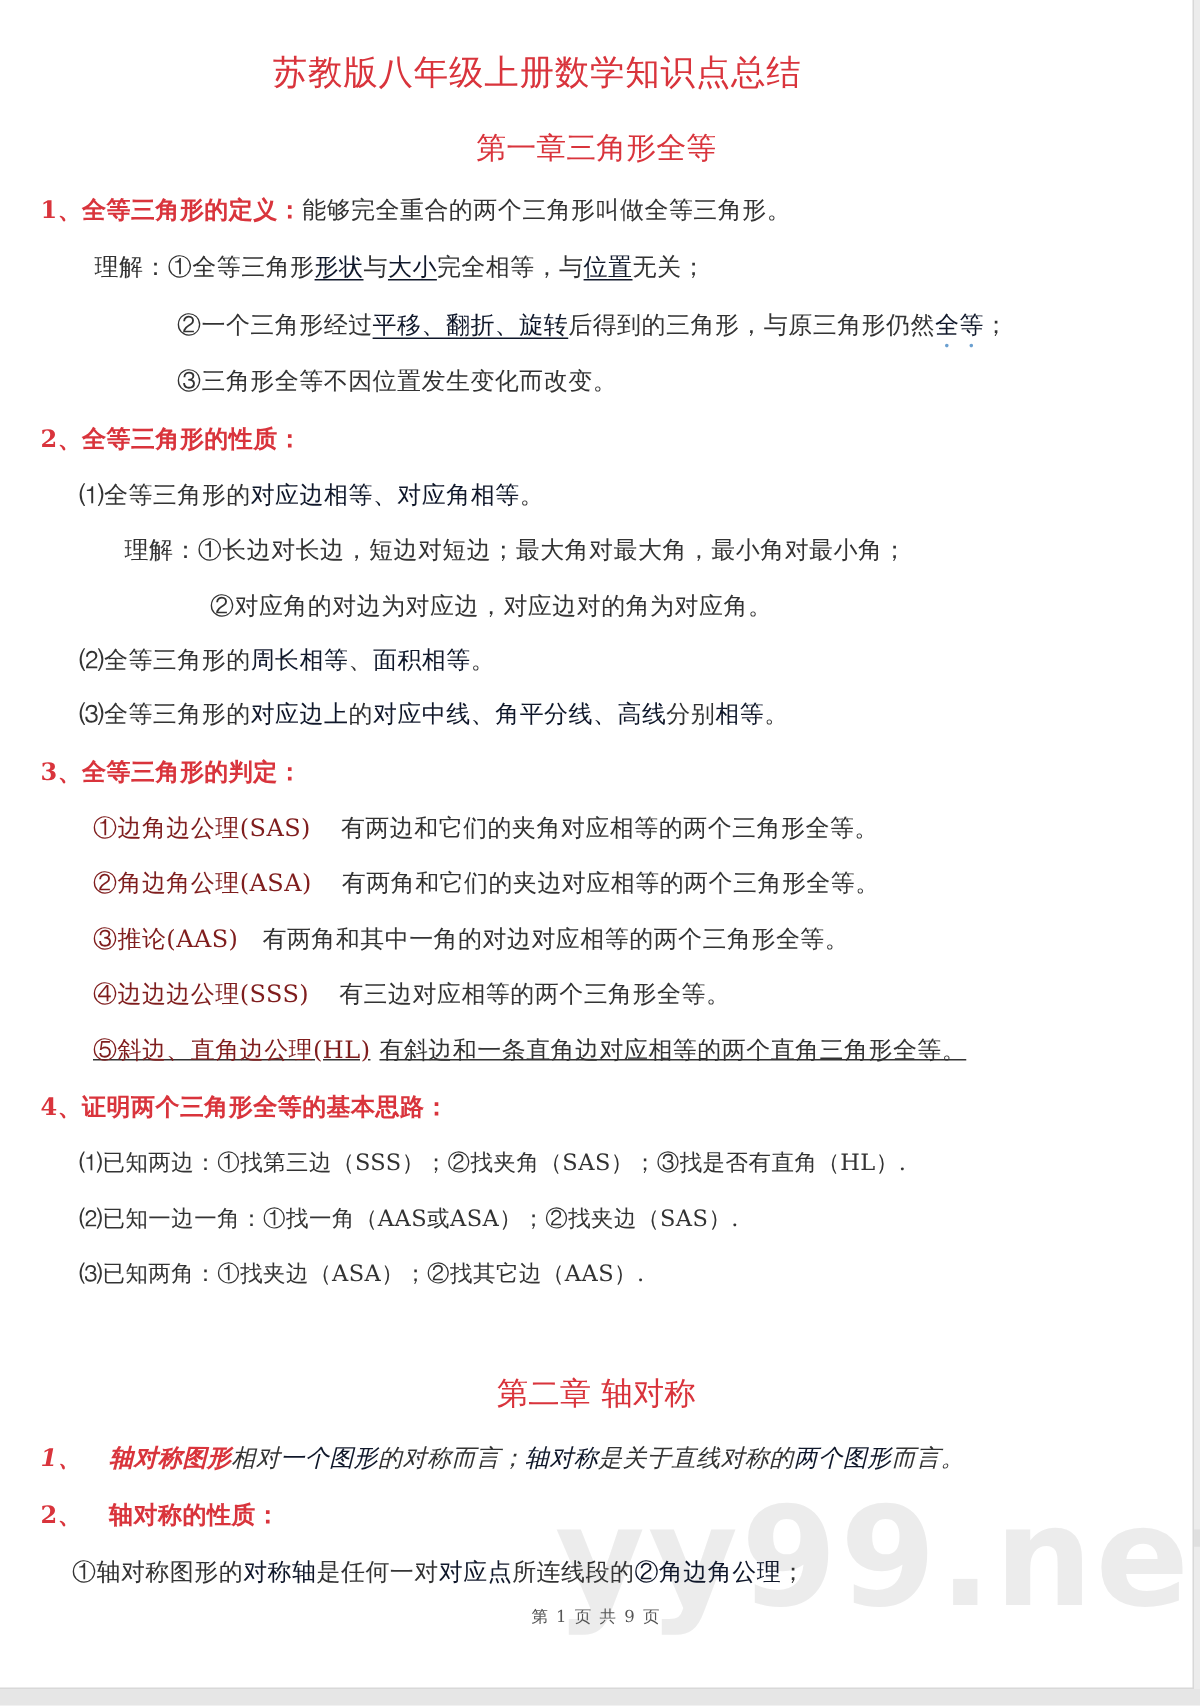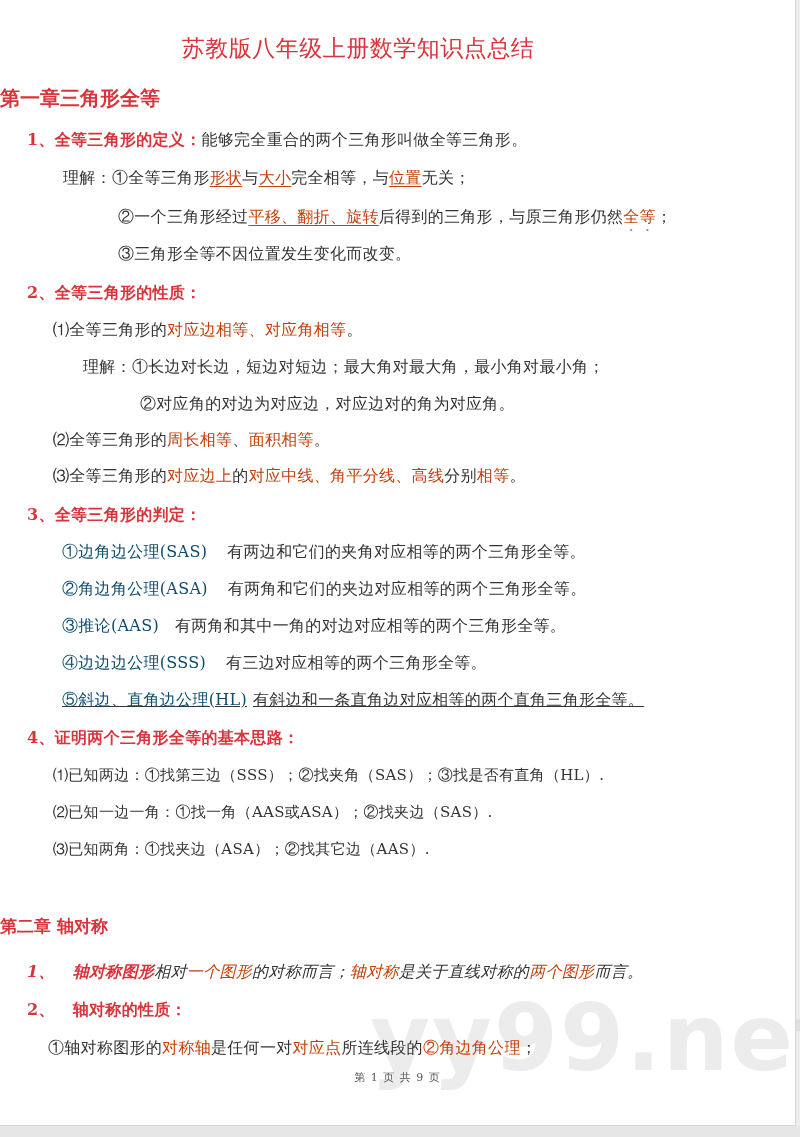--- a/index.html
+++ b/index.html
@@ -20,29 +20,29 @@
   .bottom-strip {
     position: absolute; left: 0; top: 1126px; width: 800px; height: 11px;
     background: #e6e6e6;
   }
   .abs { position: absolute; white-space: nowrap; }
   .title {
     left: 0; width: 716px; text-align: center; top: 33px;
     font-size: 23px; color: #d9343c; letter-spacing: 0.5px;
   }
   .chapter {
-    left: 0; width: 795px; text-align: left;
-    font-size: 20px; color: #d9343c; font-weight: bold;
+    left: 0; width: 795px; text-align: center;
+    font-size: 20px; color: #d9343c; font-weight: normal;
   }
   .line { font-size: 16px; color: #333; letter-spacing: 0.3px; }
   .red { color: #d9343c; font-weight: bold; }
-  .blue { color: #c2410c; text-align: center; }
+  .blue { color: #0f172a; text-align: center; }
   .ul { text-decoration: underline; text-underline-offset: 3px; }
   .dot { text-emphasis: dot #6a9fd0; -webkit-text-emphasis: dot #6a9fd0; text-emphasis-position: under; -webkit-text-emphasis-position: under; }
-  .rule-label { color: #0c4a6e; }
+  .rule-label { color: #7f1d1d; }
   .footer {
     left: 0; width: 795px; text-align: center; top: 1070px;
     font-size: 11px; color: #555; letter-spacing: 1px;
   }
   .watermark {
     left: 370px; top: 985px;
     font-family: "DejaVu Sans", "Liberation Sans", sans-serif;
     font-weight: bold; font-size: 92px; color: rgba(200,200,200,0.35);
     letter-spacing: 2px; pointer-events: none;
   }
@@ -103,21 +103,21 @@
     <span class="rule-label">⑤斜边、直角边公理(HL)</span><span style="display:inline-block;width:6px"></span><span>有斜边和一条直角边对应相等的两个直角三角形全等。</span>
   </div>
 
   <div class="abs line" style="left:27px; top:728px;">
     <span class="red">4、</span><span class="red">证明两个三角形全等的基本思路：</span>
   </div>
   <div class="abs line" style="left:53px; top:766px; font-size:15px;">⑴已知两边：①找第三边（SSS）；②找夹角（SAS）；③找是否有直角（HL）.</div>
   <div class="abs line" style="left:53px; top:803px; font-size:15px;">⑵已知一边一角：①找一角（AAS或ASA）；②找夹边（SAS）.</div>
   <div class="abs line" style="left:53px; top:840px; font-size:15px;">⑶已知两角：①找夹边（ASA）；②找其它边（AAS）.</div>
 
-  <div class="abs chapter" style="top:915px; font-size:17px;">第二章  轴对称</div>
+  <div class="abs chapter" style="top:915px; font-size:21px;">第二章  轴对称</div>
 
   <div class="abs watermark">yy99.net</div>
 
   <div class="abs line" style="left:27px; top:962px;font-style:italic;">
     <span class="red">1、</span><span style="display:inline-block;width:18px"></span><span class="red">轴对称图形</span><span>相对</span><span class="blue">一个图形</span><span>的对称而言；</span><span class="blue">轴对称</span><span>是关于直线对称的</span><span class="blue">两个图形</span><span>而言。</span>
   </div>
   <div class="abs line" style="left:27px; top:1000px;">
     <span class="red">2、</span><span style="display:inline-block;width:18px"></span><span class="red">轴对称的性质：</span>
   </div>
   <div class="abs line" style="left:48px; top:1038px;">

